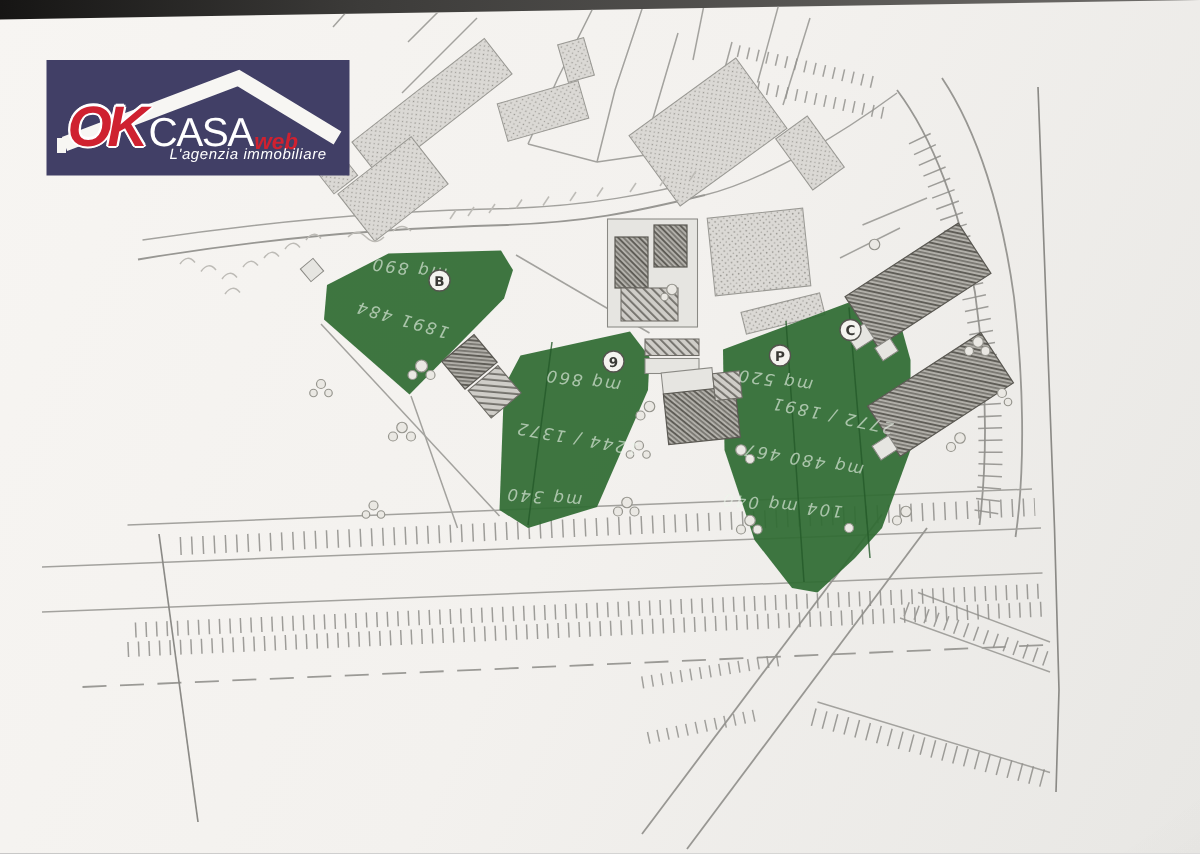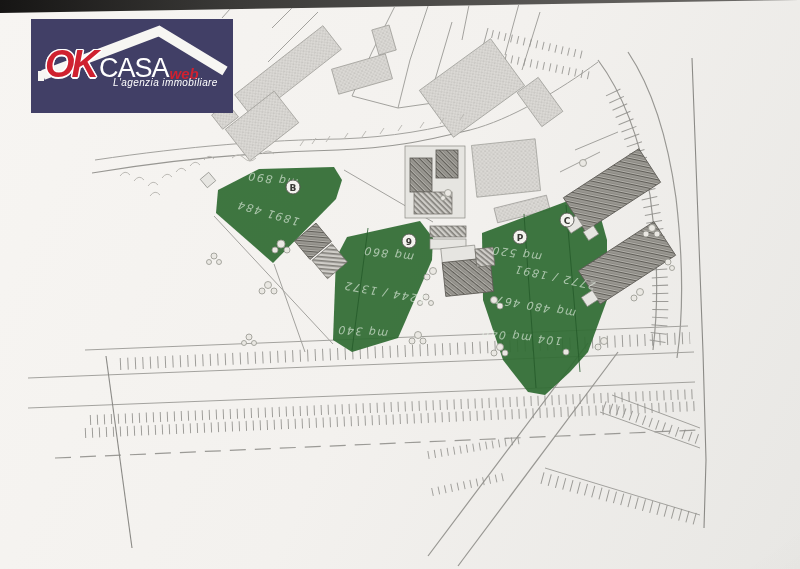--- a/index.html
+++ b/index.html
@@ -26,21 +26,21 @@
   .base{fill:#e6e5e1;stroke:#8a8984;stroke-width:.7}
   .hb{fill:url(#pCross);stroke:#5b5953;stroke-width:.8}
   .hb2{fill:url(#pHatch);stroke:#6e6c66;stroke-width:.7}
   .green{fill:#2f6c33;opacity:.93}
   .gdiv{stroke:#245a29;stroke-width:1;fill:none;opacity:.8}
   .bush{fill:#eae8e3;stroke:#96958e;stroke-width:.8}
   .clbl circle{fill:#f4f3ef;stroke:#55544f;stroke-width:.9}
   .clbl text{font:700 9px "DejaVu Sans",sans-serif;fill:#3a3a36;text-anchor:middle}
   .hand{font:italic 11px "DejaVu Sans",sans-serif;fill:rgba(238,245,236,.62);letter-spacing:1.5px}
   
-  .logo{position:absolute;left:31px;top:19px;width:202px;height:94px;background:#413f66;}
+  .logo{position:absolute;left:31px;top:40px;width:202px;height:77px;background:#413f66;}
   .logo svg.roof{position:absolute;inset:0;}
   .brandline{position:absolute;left:14px;top:26px;display:flex;align-items:baseline;line-height:1;}
   .brand-ok{font-size:38px;font-weight:800;font-style:italic;color:#cf2130;letter-spacing:-3px;
     text-shadow:-1.5px 0 #fff,1.5px 0 #fff,0 -1.5px #fff,0 1.5px #fff,-1px -1px #fff,1px 1px #fff,-1px 1px #fff,1px -1px #fff;}
   .brand-casa{font-size:27px;font-weight:400;color:#ffffff;letter-spacing:-1px;margin-left:3px;}
   .brand-web{font-size:15px;font-weight:700;font-style:italic;color:#cf2130;margin-left:1px;position:relative;top:2px;}
   .tagline{position:absolute;left:82px;top:58px;font-size:10px;color:#ffffff;letter-spacing:.4px;font-style:italic;}
 </style>
 </head>
 <body>

